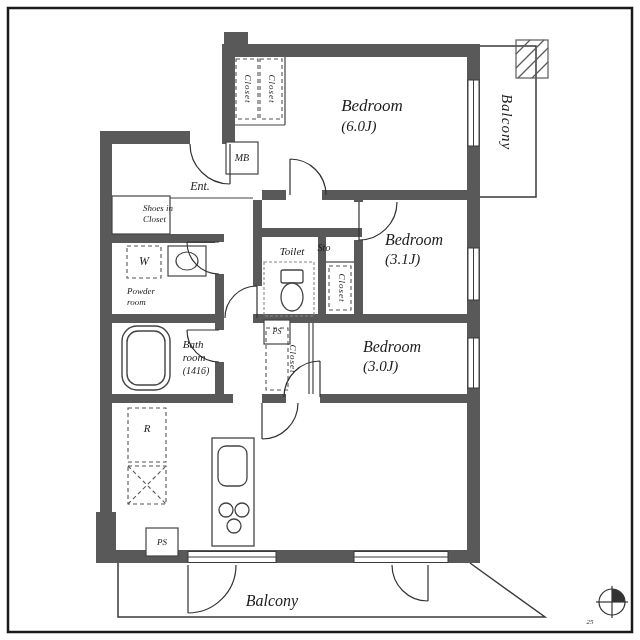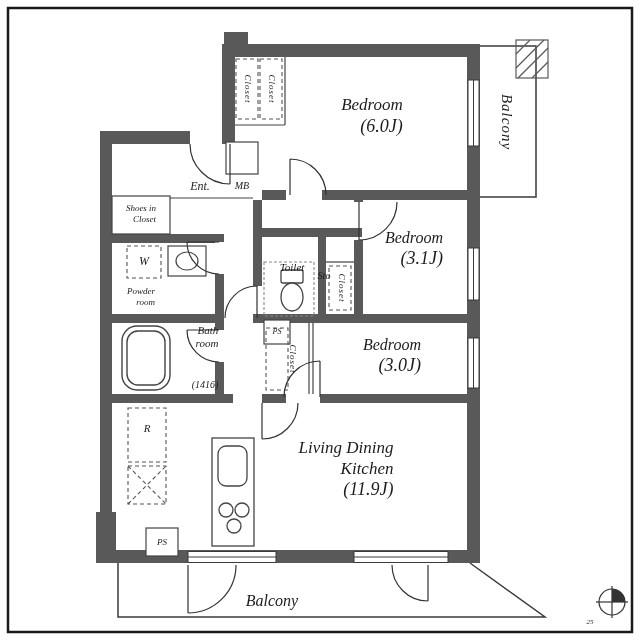--- a/index.html
+++ b/index.html
@@ -4,30 +4,30 @@
 <style>
   html,body{margin:0;padding:0;background:#fff;}
   .canvas{
     position:relative;width:640px;height:640px;background:#ffffff;
     font-family:"Liberation Serif","DejaVu Serif",serif;color:#1c1c1c;overflow:hidden;
   }
   .layer{position:absolute;left:0;top:0;width:640px;height:640px;}
   svg.plan{position:absolute;left:0;top:0;}
   .lbl{
     position:absolute;transform:translate(-50%,-50%);
-    font-style:italic;text-align:right;white-space:nowrap;line-height:1.22;
+    font-style:italic;text-align:left;white-space:nowrap;line-height:1.22;
   }
   .vert{writing-mode:vertical-rl;letter-spacing:1px;line-height:1;}
   .s17{font-size:17px;}
   .s16{font-size:16px;}
   .s15{font-size:15px;}
-  .s14{font-size:18px;}
+  .s14{font-size:15px;}
   .s12{font-size:12px;font-style:italic;}
   .s11{font-size:11px;}
-  .s10{font-size:10px;margin-top:28px;}
+  .s10{font-size:10px;}
   .s9{font-size:9px;}
   .s8{font-size:8px;}
   .s7{font-size:7px;margin-top:24px;}
 </style>
 </head>
 <body>
 
 <div class="canvas">
 
   <svg class="plan" width="640" height="640" viewBox="0 0 640 640">
@@ -180,49 +180,44 @@
     <div class="lbl" style="left:414px;top:249px">
       <div class="s16">Bedroom</div>
       <div class="s14">(3.1J)</div>
     </div>
 
     <div class="lbl" style="left:392px;top:356px">
       <div class="s16">Bedroom</div>
       <div class="s14">(3.0J)</div>
     </div>
 
-    <div class="lbl" style="left:346px;top:470px">
-      <div class="s17">Living Dining</div>
-      <div class="s17">Kitchen</div>
-      <div class="s14">(11.9J)</div>
-    </div>
 
     <div class="lbl vert s15" style="left:506px;top:122px">Balcony</div>
 
     <div class="lbl s16" style="left:272px;top:601px">Balcony</div>
 
     <div class="lbl s12" style="left:200px;top:186px">Ent.</div>
 
-    <div class="lbl" style="left:141px;top:214px">
+    <div class="lbl" style="left:158px;top:214px">
       <div class="s9">Shoes in</div>
       <div class="s9">Closet</div>
     </div>
 
     <div class="lbl s12" style="left:144px;top:261px">W</div>
 
     <div class="lbl" style="left:141px;top:297px">
       <div class="s9">Powder</div>
       <div class="s9">room</div>
     </div>
 
-    <div class="lbl s11" style="left:292px;top:268px">Toilet</div>
+    <div class="lbl s11" style="left:292px;top:252px">Toilet</div>
 
     <div class="lbl s10" style="left:324px;top:248px">Sto</div>
 
-    <div class="lbl" style="left:205px;top:357px">
+    <div class="lbl" style="left:196px;top:357px">
       <div class="s11">Bath</div>
       <div class="s11">room</div>
       <div class="s10">(1416)</div>
     </div>
 
     <div class="lbl s10" style="left:242px;top:158px">MB</div>
 
     <div class="lbl s8" style="left:277px;top:332px">PS</div>
 
     <div class="lbl s9" style="left:162px;top:542px">PS</div>

